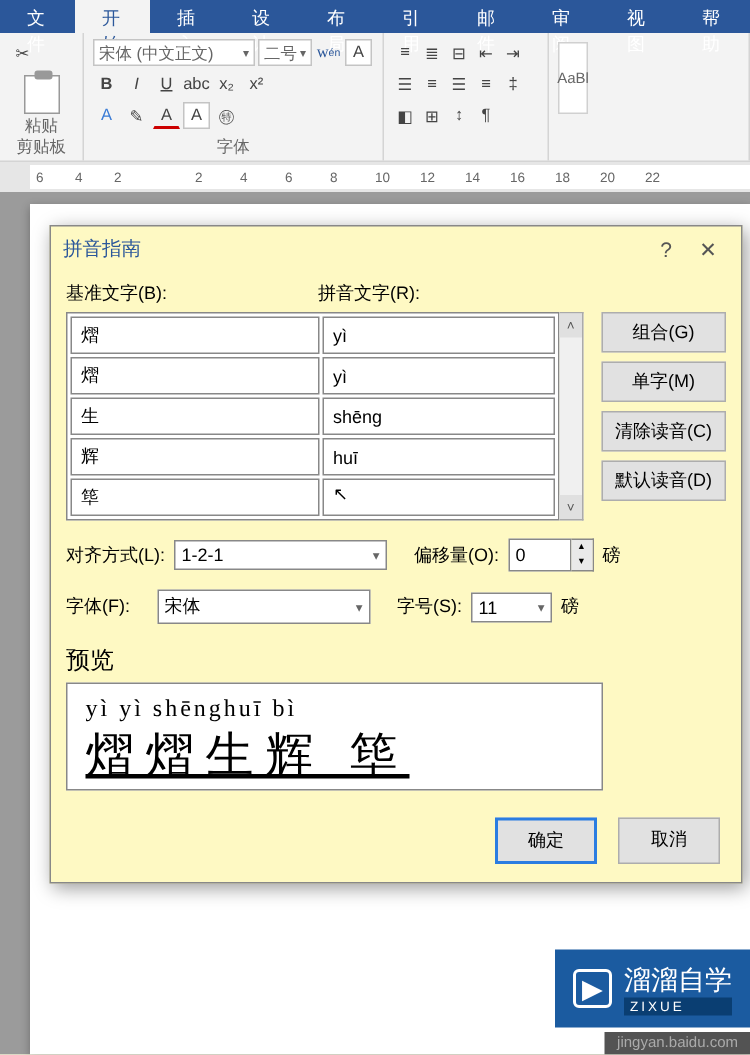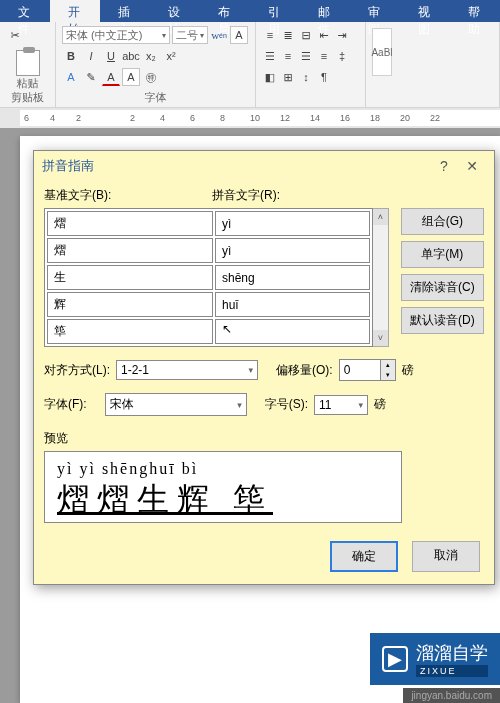--- a/index.html
+++ b/index.html
@@ -68,21 +68,21 @@
   
   .form-row { display: flex; align-items: center; gap: 6px; margin-top: 12px; }
   .form-row label { font-size: 12px; }
   .form-combo { background: #fff; border: 1px solid #888; padding: 2px 4px; display: flex; align-items: center; justify-content: space-between; font-size: 12px; }
   .form-combo .dd { color: #666; font-size: 9px; }
   .spin { display: flex; }
   .spin input { width: 42px; border: 1px solid #888; padding: 2px 4px; font-size: 12px; }
   .spin-btns { display: flex; flex-direction: column; border: 1px solid #888; border-left: none; }
   .spin-btns div { height: 10px; width: 14px; background: #e9e9e9; font-size: 7px; text-align: center; line-height: 9px; }
   
-  .preview-label { margin-top: 14px; font-size: 12px; }
+  .preview-label { margin-top: 14px; font-size: 16px; }
   .preview-box { background: #fff; border: 1px solid #888; margin-top: 4px; width: 358px; height: 72px; padding: 8px 12px; }
   .ruby-line { font-size: 16px; letter-spacing: 2px; font-family: serif; }
   .hanzi-line { font-size: 32px; font-family: "SimSun", serif; letter-spacing: 8px; text-decoration: underline; }
   
   .dlg-footer { display: flex; justify-content: flex-end; gap: 14px; margin-top: 18px; padding-right: 4px; }
   .dlg-footer .dlg-btn { width: 68px; padding: 5px 6px; }
   .dlg-footer .primary { border: 2px solid #2b7de1; }
   
   
   .watermark { position: absolute; right: 0; bottom: 18px; background: #1b5ba0; color: #fff; padding: 8px 12px; display: flex; align-items: center; gap: 8px; font-size: 18px; }

